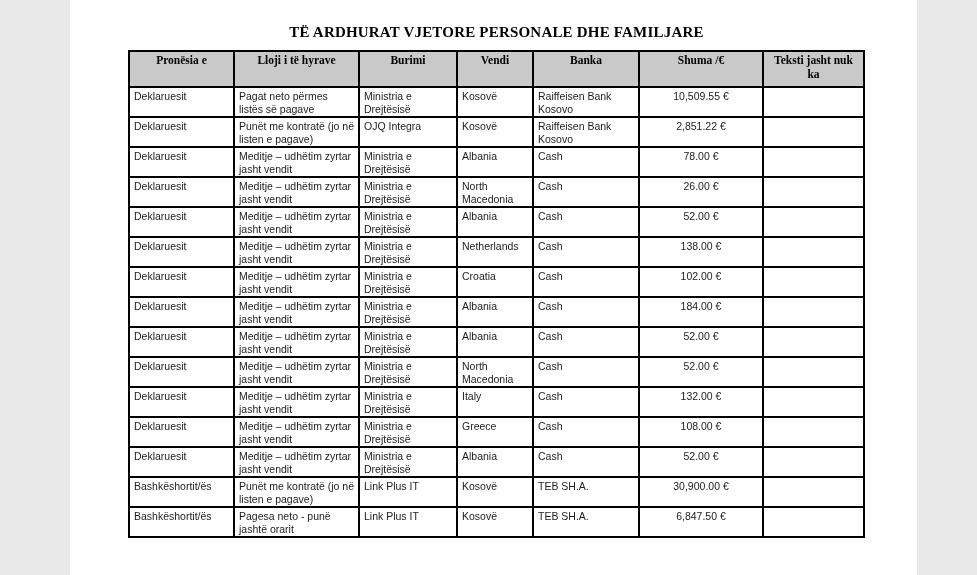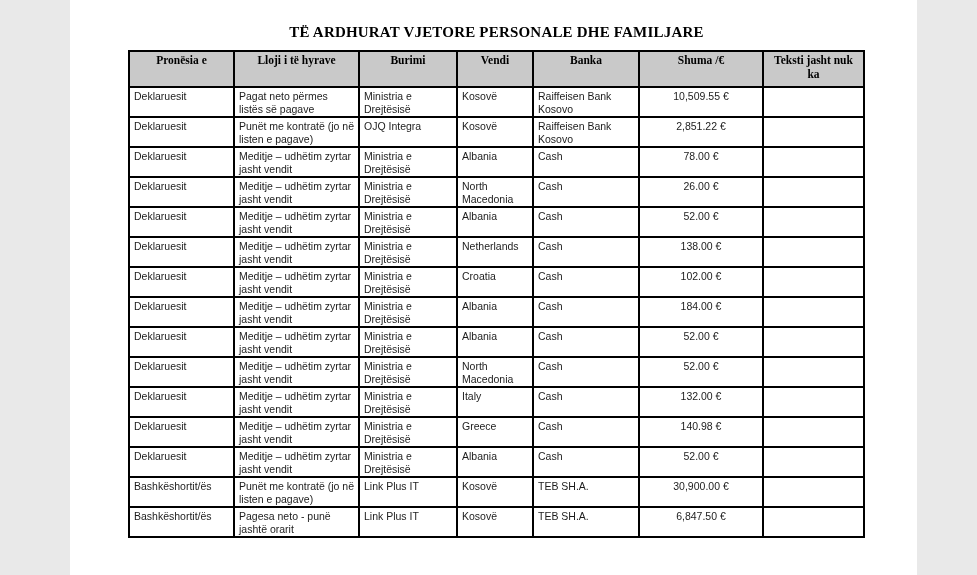--- a/index.html
+++ b/index.html
@@ -199,21 +199,21 @@
             <td>Cash</td>
             <td class="amount">132.00 €</td>
             <td></td>
           </tr>
           <tr>
             <td>Deklaruesit</td>
             <td>Meditje – udhëtim zyrtar jasht vendit</td>
             <td>Ministria e Drejtësisë</td>
             <td>Greece</td>
             <td>Cash</td>
-            <td class="amount">140.98 €</td>
+            <td class="amount">108.00 €</td>
             <td></td>
           </tr>
           <tr>
             <td>Deklaruesit</td>
             <td>Meditje – udhëtim zyrtar jasht vendit</td>
             <td>Ministria e Drejtësisë</td>
             <td>Albania</td>
             <td>Cash</td>
             <td class="amount">52.00 €</td>
             <td></td>

